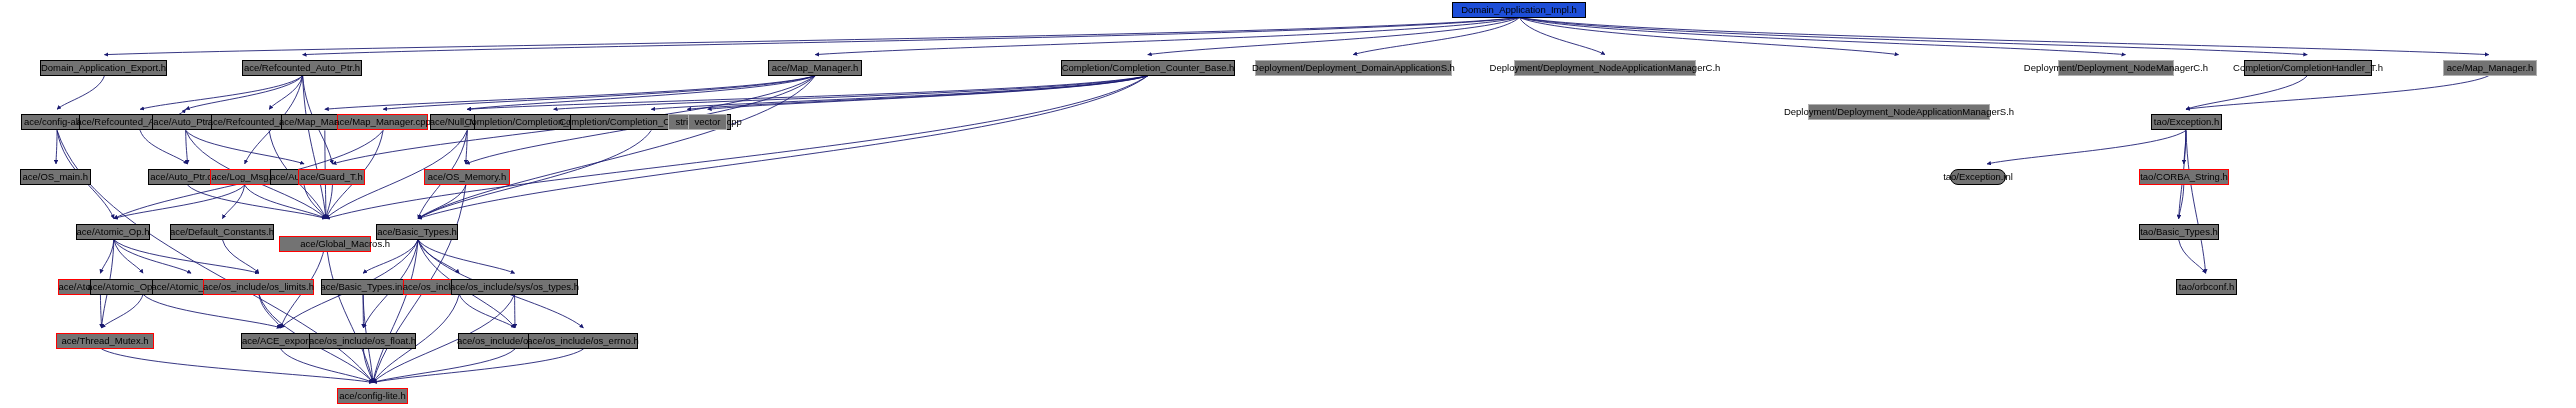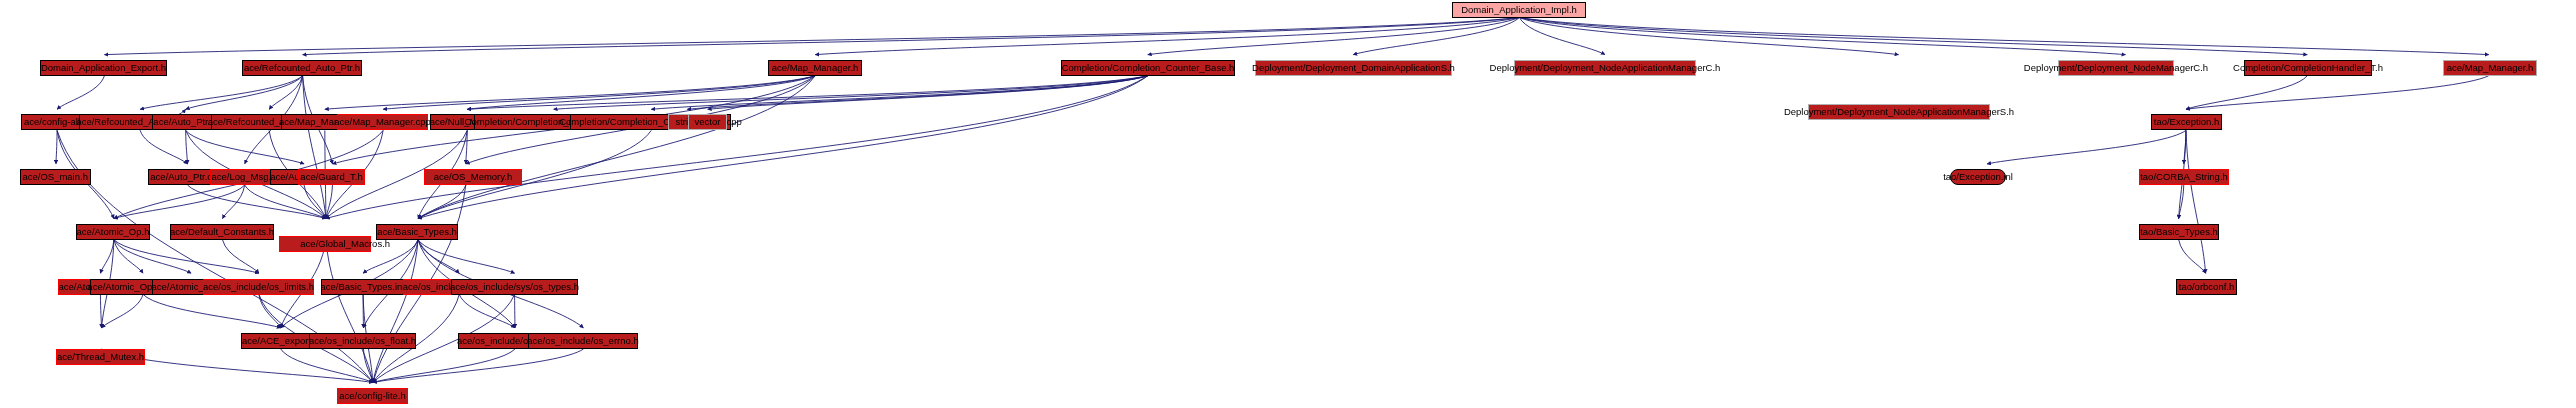--- a/index.html
+++ b/index.html
@@ -1,23 +1,23 @@
 <!DOCTYPE html>
 <html style="font-size:11.7px"><head>
 <meta charset="utf-8">
 <style>
   html,body{margin:0;padding:0;background:#ffffff;}
   #stage{position:relative;width:2576px;height:408px;background:#ffffff;
          font-family:"Liberation Sans","DejaVu Sans",sans-serif;overflow:hidden;}
   #edges{position:absolute;left:0;top:0;width:2576px;height:408px;}
   .node{position:absolute;display:flex;align-items:center;justify-content:center;
-        box-sizing:border-box;height:16px;background:#b91c1c;
+        box-sizing:border-box;height:16px;background:#737373;
         border:0.7px solid #000000;color:#000000;font-size:9.5px;
         white-space:nowrap;line-height:1;padding:0 3.6px;}
-  .node.root{background:#fca5a5;border:0.7px solid #000000;}
+  .node.root{background:#1d4ed8;border:0.7px solid #000000;}
   .node.red{border:0.7px solid #ff0000;}
   .node.gray{border:0.7px solid #b0b0b0;}
   .node.thick{border-width:1.5px;}
 </style>
 </head>
 <body>
 
 <div id="stage">
   <svg id="edges" viewBox="0 0 3533 560" xmlns="http://www.w3.org/2000/svg">
     <defs>
@@ -144,37 +144,37 @@
       <div class="node " style="left: 474px; top: 114px; width: 158px;">Completion/Completion_Counter_Base.inl</div>
       <div class="node " style="left: 570px; top: 114px; width: 161px;">Completion/Completion_Counter_Base.cpp</div>
       <div class="node gray" style="left: 668px; top: 114px; width: 38px;">string</div>
       <div class="node gray" style="left: 688px; top: 114px; width: 39px;">vector</div>
       <div class="node " style="left: 2151px; top: 114px; width: 71px;">tao/Exception.h</div>
       <div class="node " style="left: 19.7px; top: 169px; width: 71px;">ace/OS_main.h</div>
       <div class="node " style="left: 148px; top: 169px; width: 77px;">ace/Auto_Ptr.cpp</div>
       <div class="node red" style="left: 210px; top: 169px; width: 68px;">ace/Log_Msg.h</div>
       <div class="node " style="left: 270px; top: 169px; width: 67px;">ace/Auto_Ptr.inl</div>
       <div class="node red" style="left: 298px; top: 169px; width: 67px;">ace/Guard_T.h</div>
-      <div class="node red" style="left: 424px; top: 169px; width: 98px;">ace/OS_Memory.h</div>
+      <div class="node red" style="left: 424px; top: 169px; width: 86px;">ace/OS_Memory.h</div>
       <div class="node " style="left: 1950px; top: 169px; width: 56px; border-radius: 8px;">tao/Exception.inl</div>
       <div class="node red" style="left: 2139px; top: 169px; width: 90px;">tao/CORBA_String.h</div>
       <div class="node " style="left: 76px; top: 224px; width: 74px;">ace/Atomic_Op.h</div>
       <div class="node " style="left: 170px; top: 224px; width: 104px;">ace/Default_Constants.h</div>
       <div class="node red" style="left: 279px; top: 236px; width: 92px; padding-left: 44px;">ace/Global_Macros.h</div>
       <div class="node " style="left: 376px; top: 224px; width: 82px;">ace/Basic_Types.h</div>
       <div class="node " style="left: 2139px; top: 224px; width: 80px;">tao/Basic_Types.h</div>
       <div class="node red" style="left: 58px; top: 279px; width: 84px;">ace/Atomic_Op_T.h</div>
       <div class="node " style="left: 90px; top: 279px; width: 104px;">ace/Atomic_Op_GCC_T.h</div>
       <div class="node " style="left: 152px; top: 279px; width: 76px;">ace/Atomic_Op.inl</div>
       <div class="node red" style="left: 203px; top: 279px; width: 111px;">ace/os_include/os_limits.h</div>
       <div class="node " style="left: 321px; top: 279px; width: 83px;">ace/Basic_Types.inl</div>
       <div class="node red" style="left: 403px; top: 279px; width: 111px;">ace/os_include/os_stdlib.h</div>
       <div class="node " style="left: 451px; top: 279px; width: 127px;">ace/os_include/sys/os_types.h</div>
       <div class="node " style="left: 2176px; top: 279px; width: 61px;">tao/orbconf.h</div>
-      <div class="node red" style="left: 56px; top: 333px; width: 89px; margin-top: 16px;">ace/Thread_Mutex.h</div>
+      <div class="node red" style="left: 56px; top: 333px; width: 98px;">ace/Thread_Mutex.h</div>
       <div class="node " style="left: 241px; top: 333px; width: 79px;">ace/ACE_export.h</div>
       <div class="node " style="left: 309px; top: 333px; width: 107px;">ace/os_include/os_float.h</div>
       <div class="node " style="left: 458px; top: 333px; width: 113px;">ace/os_include/os_stddef.h</div>
       <div class="node " style="left: 528px; top: 333px; width: 110px;">ace/os_include/os_errno.h</div>
       <div class="node red" style="left: 337px; top: 388px; width: 71px;">ace/config-lite.h</div>
     </div>
 </div>
 
 
 </body></html>

